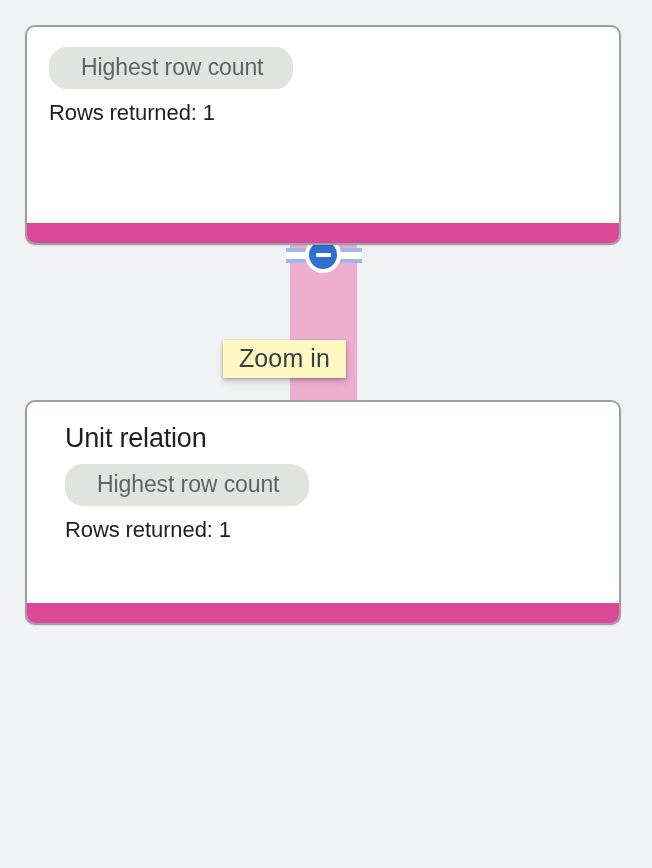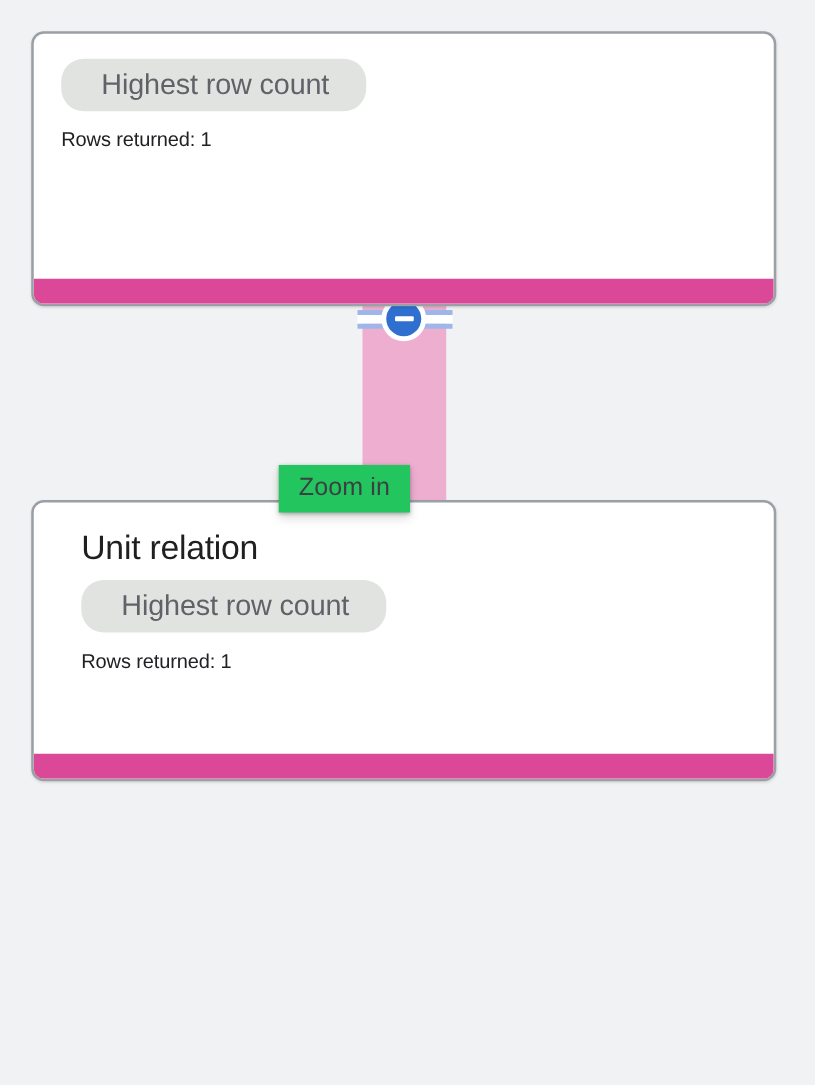--- a/index.html
+++ b/index.html
@@ -87,25 +87,25 @@
     width: 15px;
     height: 4px;
     border-radius: 1px;
     background: #ffffff;
   }
 
   
   .tooltip {
     position: absolute;
     left: 223px;
-    top: 372px;
+    top: 340px;
     padding: 7px 16px 9px 16px;
-    background: #22c55e;
+    background: #fef9c3;
     color: #3c4043;
-    font-size: 20px;
+    font-size: 25px;
     line-height: 22px;
     letter-spacing: 0.1px;
     box-shadow: 0 1px 3px rgba(0,0,0,0.28), 0 4px 8px rgba(0,0,0,0.14);
     z-index: 6;
     white-space: nowrap;
   }
 
   
   .card {
     position: absolute;
@@ -142,21 +142,21 @@
     border-radius: 18px;
     font-size: 23px;
     line-height: 27px;
     padding: 7px 30px 8px 32px;
     margin: 0 0 6px 0;
     letter-spacing: -0.1px;
     text-align: right;
   }
 
   .rows-line {
-    font-size: 16px;
+    font-size: 22px;
     line-height: 28px;
     color: #202124;
     letter-spacing: -0.1px;
     margin: 4px 0 0 0;
   }
 
   .card-footer {
     position: absolute;
     left: 0;
     right: 0;

